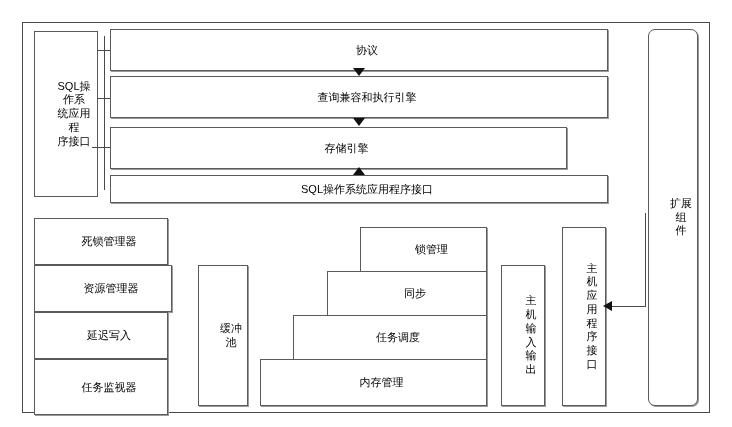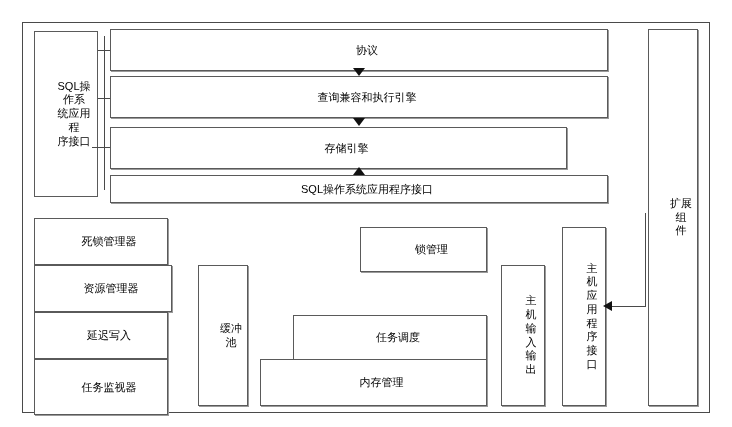--- a/index.html
+++ b/index.html
@@ -93,41 +93,44 @@
   </div>
 
   <div class="node vert shadow" style="left:198px;top:265px;width:50px;height:141px;">
     <span class="lbl">缓冲
 池</span>
   </div>
 
   <div class="node shadow" style="left:360px;top:227px;width:127px;height:45px;">
     <span class="lbl">锁管理</span>
   </div>
+  <div class="node shadow" style="left:327px;top:271px;width:160px;height:45px;">
+    <span class="lbl">同步</span>
+  </div>
   <div class="node shadow" style="left:293px;top:315px;width:194px;height:45px;justify-content:center;">
     <span class="lbl">任务调度</span>
   </div>
   <div class="node shadow" style="left:260px;top:359px;width:227px;height:47px;">
     <span class="lbl">内存管理</span>
   </div>
 
   <div class="node vert shadow" style="left:501px;top:265px;width:44px;height:141px;">
     <span class="lbl">主机
 输入
 输出</span>
   </div>
 
   <div class="node vert shadow" style="left:562px;top:227px;width:44px;height:179px;">
     <span class="lbl">主机
 应用
 程序
 接口</span>
   </div>
 
-  <div class="node vert shadow" style="left:648px;top:29px;width:50px;height:377px;">
+  <div class="node vert shadow" style="left:648px;top:29px;width:50px;height:377px;border-radius:7px;">
     <span class="lbl">扩展组
 件</span>
   </div>
 
   <div class="ln v" style="left:645px;top:213px;height:93px;"></div>
   <div class="ln h" style="left:612px;top:306px;width:34px;"></div>
   <div class="arrow left" style="left:603px;top:301px;"></div>
 
 
 </div>

